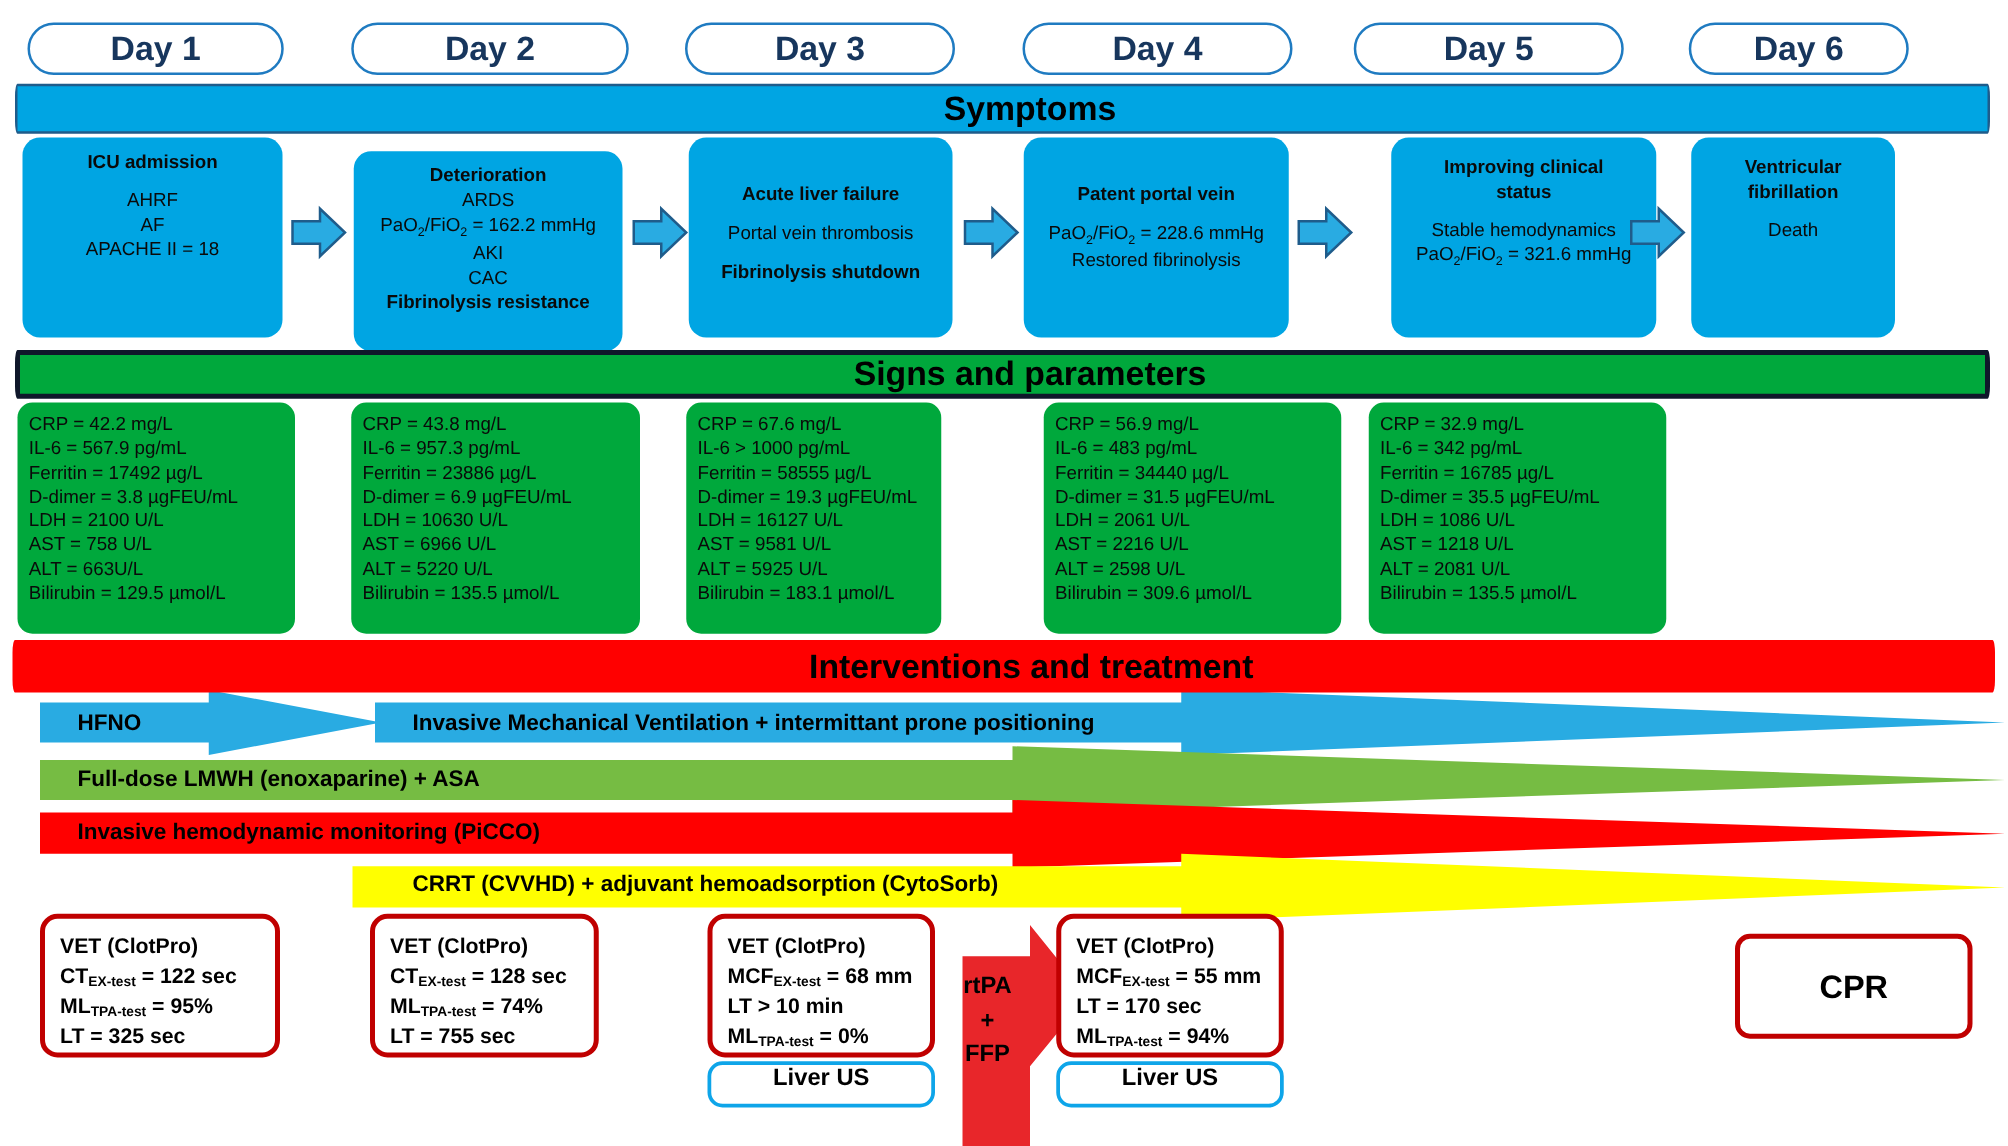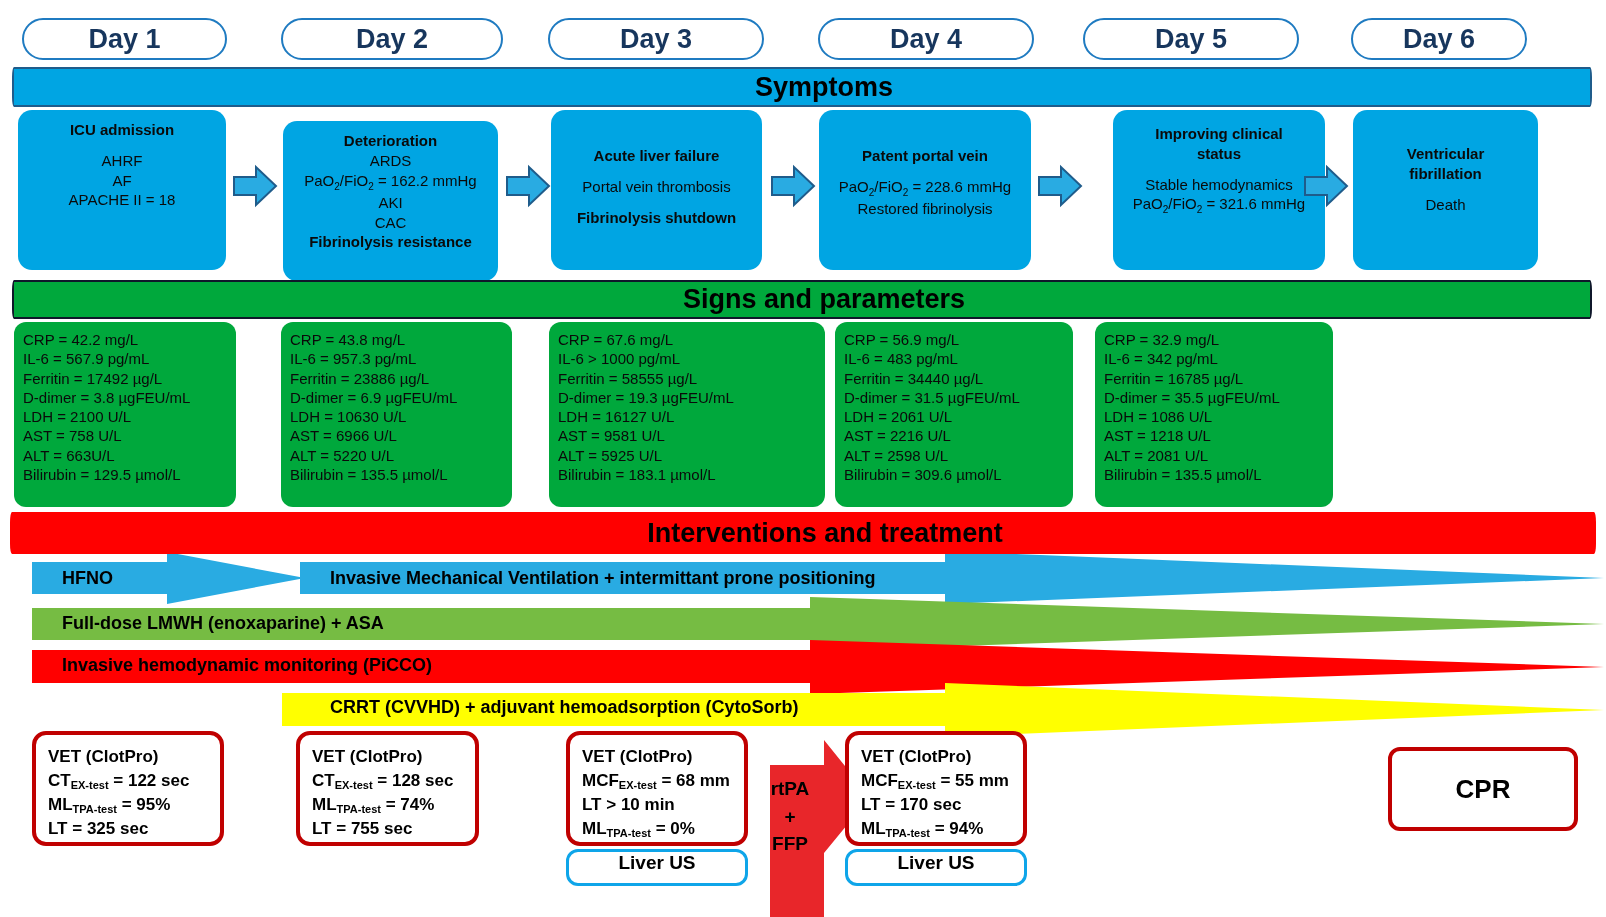--- a/index.html
+++ b/index.html
@@ -23,21 +23,21 @@
   
   .banner{
     position:absolute;display:flex;align-items:center;justify-content:center;
     font-size:27px;font-weight:bold;box-sizing:border-box;z-index:5;padding-left:44px;
   }
   .banner-symptoms{
     background:#00A5E3;border:2px solid #1F5C8B;
     color:#000;border-radius:2px/10px;
   }
   .banner-signs{
-    background:#00A83C;border:2px solid #0f172a;
+    background:#00A83C;border:4px solid #0f172a;
     color:#000;border-radius:2px/10px;
   }
   .banner-interventions{
     background:#FF0000;color:#000;border-radius:2px/10px;
   }
 
   
   .sym-box{
     position:absolute;background:#00A5E3;border-radius:14px;
     box-sizing:border-box;padding:10px 6px 6px 6px;
@@ -153,21 +153,21 @@
   </div>
 
   <div class="sym-box" style="left:1113px;top:110px;width:212px;height:160px;padding-top:14px;">
     <div class="sym-line b">Improving clinical</div>
     <div class="sym-line b">status</div>
     <div class="gap"></div>
     <div class="sym-line">Stable hemodynamics</div>
     <div class="sym-line">PaO<sub style="font-size:10px;">2</sub>/FiO<sub style="font-size:10px;">2</sub> = 321.6 mmHg</div>
   </div>
 
-  <div class="sym-box" style="left:1353px;top:110px;width:185px;height:160px;padding-top:34px;">
+  <div class="sym-box" style="left:1353px;top:110px;width:163px;height:160px;padding-top:14px;">
     <div class="sym-line b">Ventricular</div>
     <div class="sym-line b">fibrillation</div>
     <div class="gap"></div>
     <div class="sym-line">Death</div>
   </div>
 
   <svg class="chev" style="left:232px;top:163px;" width="46" height="46" viewBox="0 0 46 46">
     <polygon points="2,14 24,14 24,4 44,23 24,42 24,32 2,32" fill="#29ABE2" stroke="#1F5C8B" stroke-width="2"></polygon>
   </svg>
   <svg class="chev" style="left:505px;top:163px;" width="46" height="46" viewBox="0 0 46 46">
@@ -202,21 +202,21 @@
     <div class="lab-line">CRP = 43.8 mg/L</div>
     <div class="lab-line">IL-6 = 957.3 pg/mL</div>
     <div class="lab-line">Ferritin = 23886 µg/L</div>
     <div class="lab-line">D-dimer = 6.9 µgFEU/mL</div>
     <div class="lab-line">LDH = 10630 U/L</div>
     <div class="lab-line">AST = 6966 U/L</div>
     <div class="lab-line">ALT = 5220 U/L</div>
     <div class="lab-line">Bilirubin = 135.5 µmol/L</div>
   </div>
 
-  <div class="lab-box" style="left:549px;top:322px;width:276px;height:185px;">
+  <div class="lab-box" style="left:549px;top:322px;width:204px;height:185px;">
     <div class="lab-line">CRP = 67.6 mg/L</div>
     <div class="lab-line">IL-6 &gt; 1000  pg/mL</div>
     <div class="lab-line">Ferritin = 58555 µg/L</div>
     <div class="lab-line">D-dimer = 19.3 µgFEU/mL</div>
     <div class="lab-line">LDH = 16127 U/L</div>
     <div class="lab-line">AST = 9581 U/L</div>
     <div class="lab-line">ALT = 5925 U/L</div>
     <div class="lab-line">Bilirubin = 183.1 µmol/L</div>
   </div>
 

